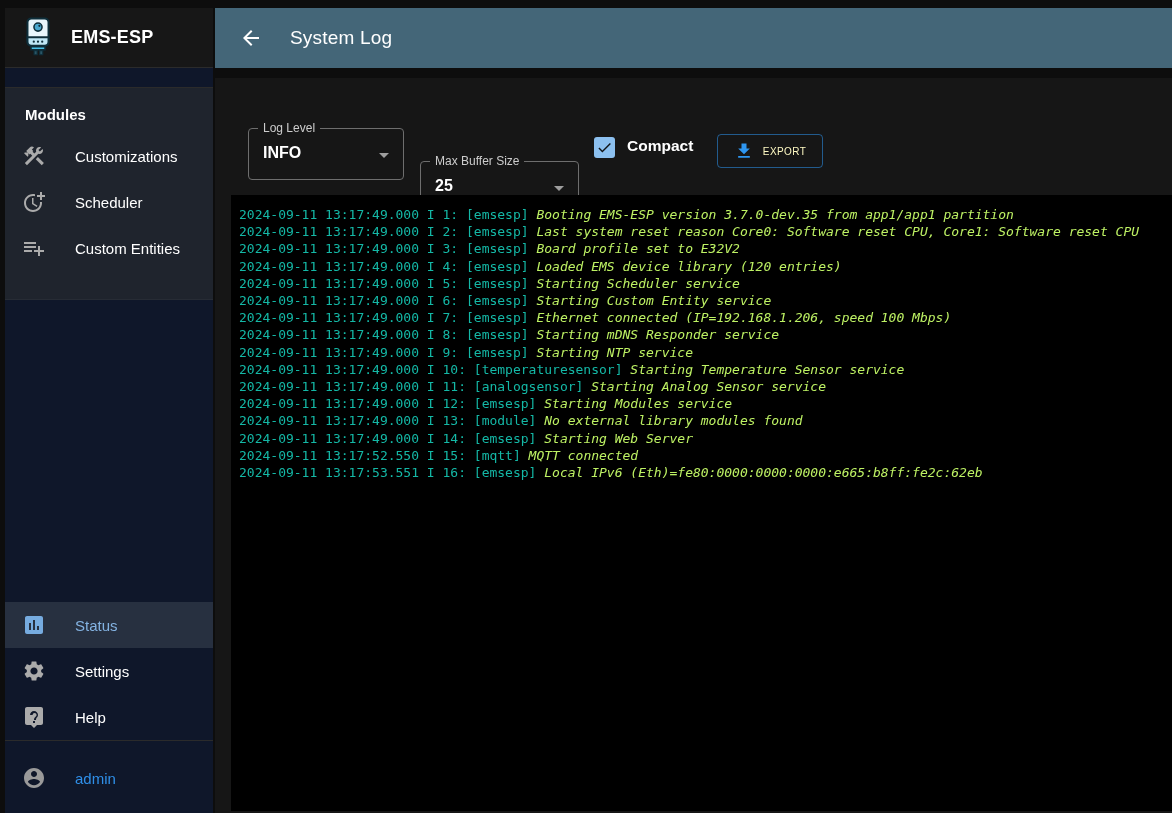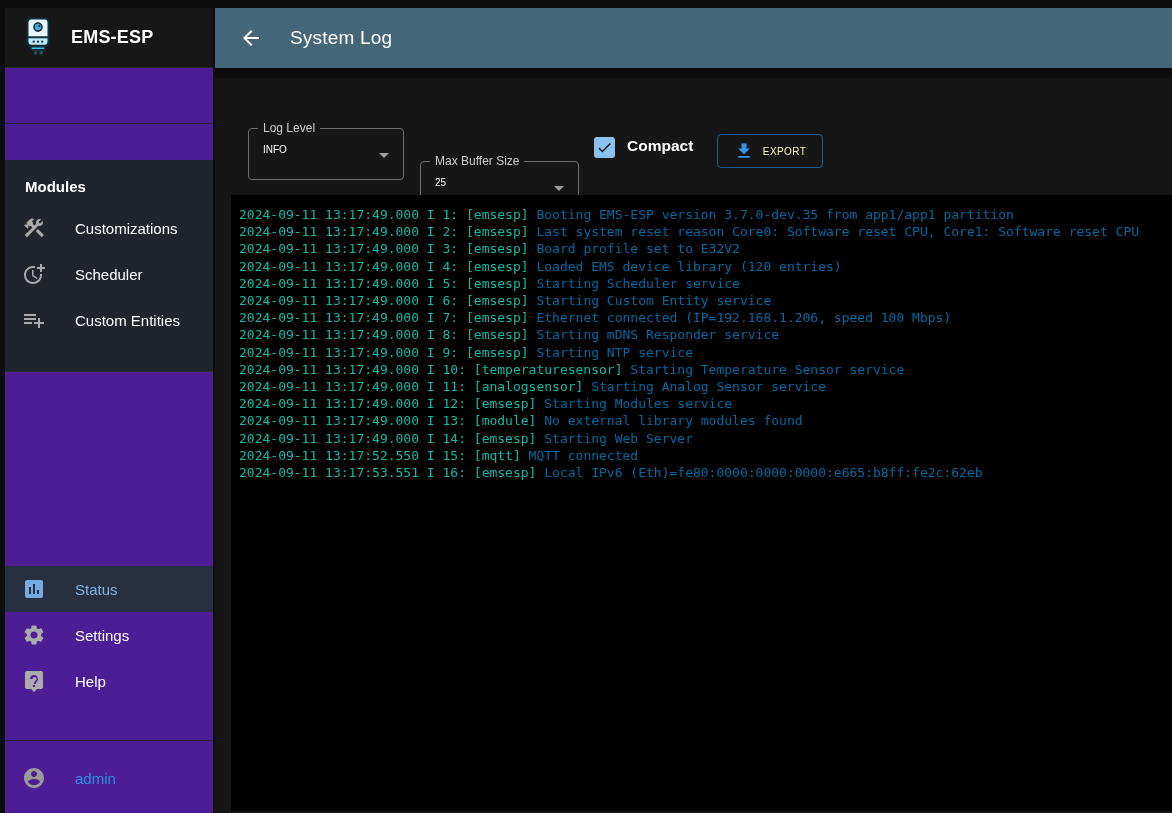--- a/index.html
+++ b/index.html
@@ -6,21 +6,21 @@
   #app {
     position:relative; width:1172px; height:813px; overflow:hidden;
     background:#0d0d0d; font-family:"Liberation Sans", sans-serif;
     -webkit-font-smoothing:antialiased;
   }
   .icon svg { width:100%; height:100%; display:block; fill:currentColor; }
 
   
   .sidebar {
     position:absolute; left:5px; top:8px; width:208px; height:805px;
-    background:#4c1d95; display:flex; flex-direction:column; z-index:2;gap:36px;
+    background:#0f172a; display:flex; flex-direction:column; z-index:2;
   }
   .logo-row {
     flex:none; height:60px; display:flex; align-items:center;
     padding-left:16px; box-sizing:border-box; background:#171717;
     border-bottom:1px solid #2b2b2b;
   }
   .logo { width:34px; height:42px; flex:none; }
   .app-title { margin-left:16px; font-size:18px; font-weight:700; color:#ffffff; letter-spacing:.2px; }
 
   .nav-primary { flex:none; padding:9px 0 10px; border-bottom:1px solid #2b2b2b; }
@@ -54,21 +54,21 @@
   .back-btn { width:24px; height:24px; color:#ffffff; cursor:pointer; flex:none; border:none; background:transparent; padding:0; }
   .topbar-title { margin-left:27px; font-size:19px; font-weight:400; color:#ffffff; letter-spacing:.2px; }
 
   
   .main { position:absolute; left:215px; top:78px; width:957px; height:745px; background:#161616; }
 
   .select-box { position:absolute; height:52px; border:1px solid #6e6e6e; border-radius:4px; box-sizing:border-box; cursor:pointer; }
   .select-loglevel  { left:33px;  top:50px; width:156px; }
   .select-maxbuffer { left:205px; top:50px; width:159px;margin-top:33px; }
   .select-label { position:absolute; top:-8px; left:9px; padding:0 5px; background:#161616; font-size:12px; color:#cdcdcd; white-space:nowrap; }
-  .select-value { position:absolute; left:14px; top:15px; font-size:10px; font-weight:400; color:#ffffff; }
+  .select-value { position:absolute; left:14px; top:15px; font-size:16px; font-weight:700; color:#ffffff; }
   .select-arrow { position:absolute; right:7px; top:14px; width:24px; height:24px; color:#9e9e9e; }
 
   .compact-wrap { position:absolute; left:379px; top:59px; display:flex; align-items:flex-start; cursor:pointer; }
   .checkbox { width:21px; height:21px; border-radius:3px; background:#8cc0ef; display:flex; align-items:center; justify-content:center; }
   .checkbox .icon { width:17px; height:17px; color:#101418; }
   .compact-label { margin-left:12px; font-size:15.5px; font-weight:600; color:#ffffff; }
 
   .export-btn {
     position:absolute; left:502px; top:56px; width:106px; height:34px;
     border:1px solid rgba(46,150,240,.55); border-radius:4px; background:transparent;
@@ -76,21 +76,21 @@
   }
   .export-btn .icon { width:20px; height:20px; color:#2e96f0; }
   .export-label { margin-left:9px; font-size:10px; font-weight:500; color:#fef9c3; letter-spacing:.4px; }
 
   .log-console {
     position:absolute; left:16px; top:117px; width:941px; height:616px;
     background:#000000; box-sizing:border-box; padding:11px 0 0 8px; overflow:hidden;
     font-family:"DejaVu Sans Mono", monospace; font-size:13px; line-height:17.2px; white-space:pre;
   }
   .log-prefix { color:#14b8a6; }
-  .log-msg { color:#0369a1; }
+  .log-msg { color:#bef264;font-style:italic; }
 </style>
 </head>
 <body>
 
 <div id="app">
 
   <nav class="sidebar">
     <div class="logo-row">
       <span class="logo icon">
         <svg viewBox="0 0 24 30">

